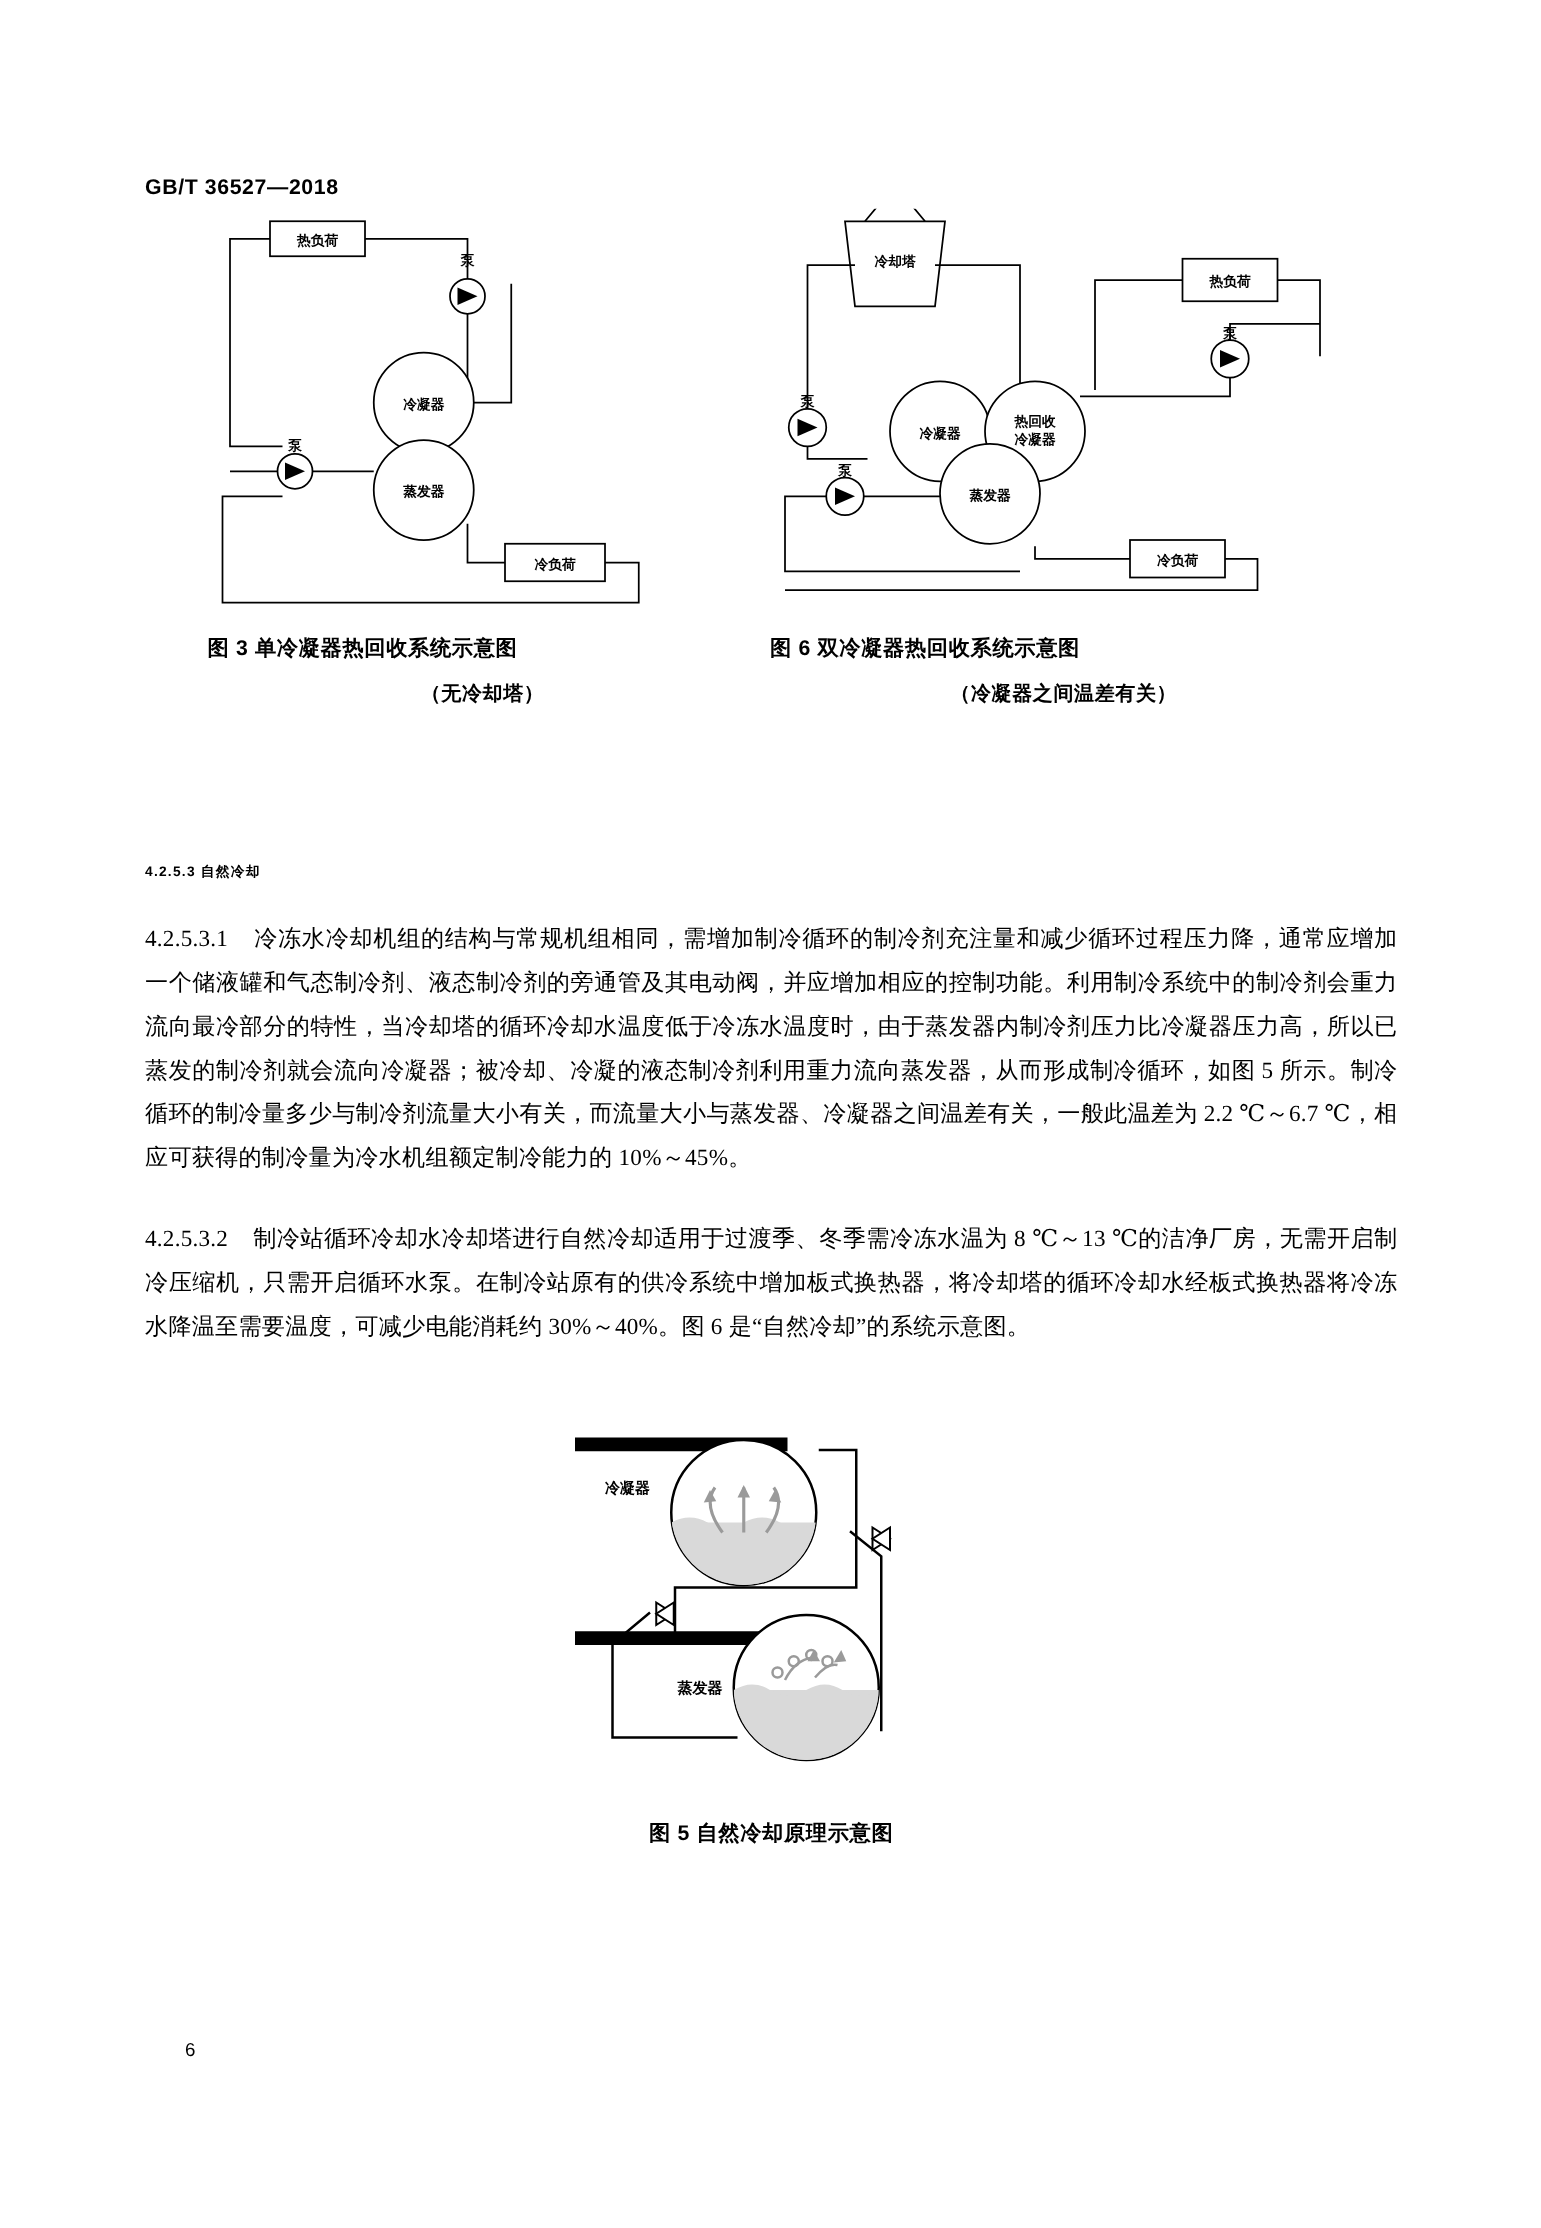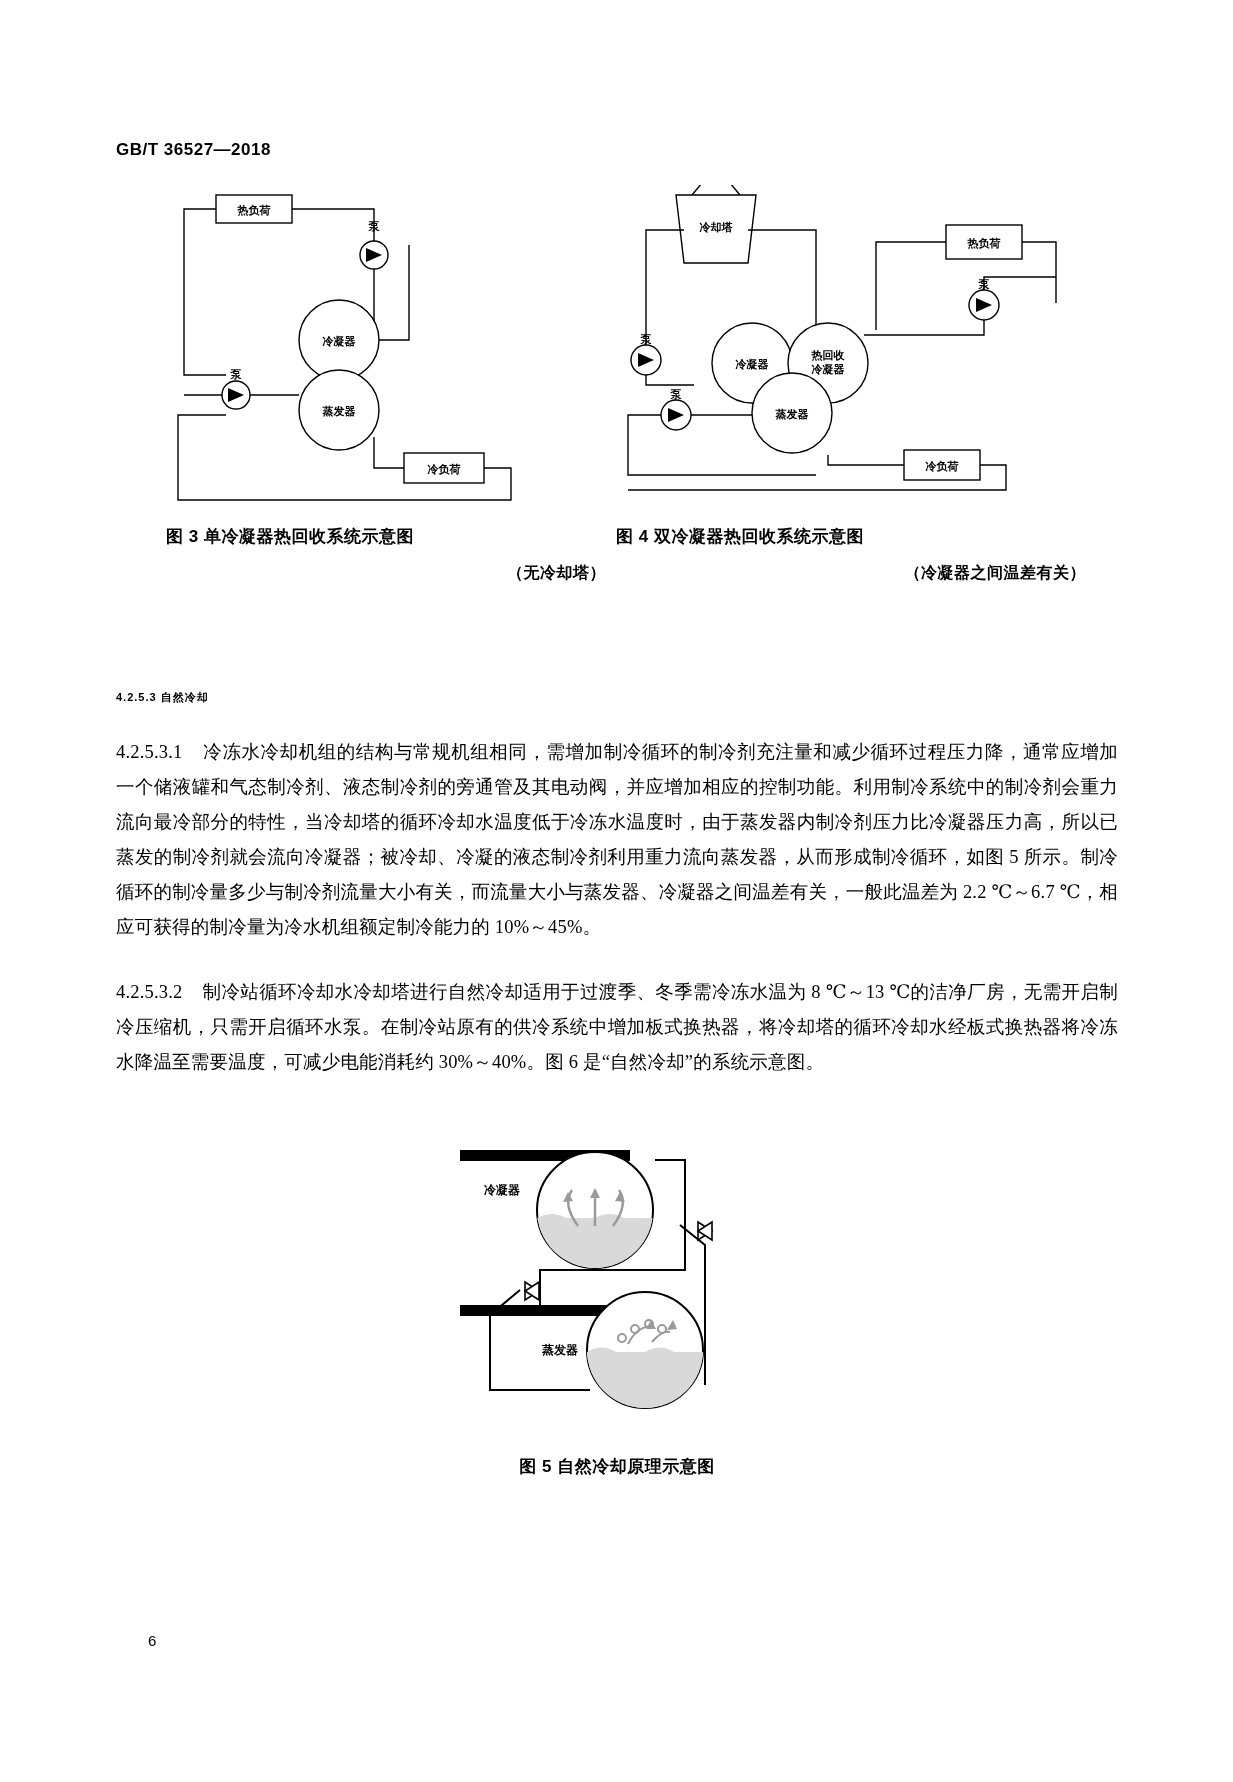--- a/index.html
+++ b/index.html
@@ -33,40 +33,40 @@
     left: 148px;
     top: 1632px;
     font-family: "Liberation Sans", sans-serif;
     font-size: 15px;
   }
 
   
   .figures-top {
     position: absolute;
     left: 116px;
-    top: 185px;
+    top: 167px;
     width: 1000px;
     height: 420px;
   }
   .fig-svg { display:block; }
 
   .fig-caption {
     position: absolute;
     font-family: "Liberation Sans", sans-serif;
     font-weight: bold;
     font-size: 17px;
     text-align: left;
     letter-spacing: 0.5px;
   }
   .fig-subcaption {
     position: absolute;
     font-family: "Liberation Sans", sans-serif;
     font-weight: bold;
     font-size: 16px;
-    text-align: right;
+    text-align: center;
     letter-spacing: 0.5px;
   }
 
   .section-head {
     position: absolute;
     left: 116px;
     top: 690px;
     font-family: "Liberation Sans", sans-serif;
     font-weight: bold;
     font-size: 11px;
@@ -204,21 +204,21 @@
         <text x="712" y="188">冷凝器</text>
         <text x="868" y="103">泵</text>
         <text x="560" y="213">泵</text>
         <text x="676" y="233">蒸发器</text>
         <text x="826" y="285">冷负荷</text>
       </g>
     </svg>
 
     <div class="fig-caption" style="left:50px; top:340px; width:440px;">图 3   单冷凝器热回收系统示意图</div>
     <div class="fig-subcaption" style="left:50px; top:378px; width:440px;">（无冷却塔）</div>
-    <div class="fig-caption" style="left:500px; top:340px; width:470px;">图 4   双冷凝器热回收系统示意图</div>
+    <div class="fig-caption" style="left:500px; top:340px; width:470px;">图 6   双冷凝器热回收系统示意图</div>
     <div class="fig-subcaption" style="left:500px; top:378px; width:470px;">（冷凝器之间温差有关）</div>
   </div>
 
   <div class="section-head">4.2.5.3   自然冷却</div>
 
   <div class="body-text para1">
     <span class="num">4.2.5.3.1</span>&nbsp;&nbsp;&nbsp;&nbsp;<span>冷冻水冷却机组的结构与常规机组相同，需增加制冷循环的制冷剂充注量和减少循环过程压力降，通常应增加一个储液罐和气态制冷剂、液态制冷剂的旁通管及其电动阀，并应增加相应的控制功能。利用制冷系统中的制冷剂会重力流向最冷部分的特性，当冷却塔的循环冷却水温度低于冷冻水温度时，由于蒸发器内制冷剂压力比冷凝器压力高，所以已蒸发的制冷剂就会流向冷凝器；被冷却、冷凝的液态制冷剂利用重力流向蒸发器，从而形成制冷循环，如图 5 所示。制冷循环的制冷量多少与制冷剂流量大小有关，而流量大小与蒸发器、冷凝器之间温差有关，一般此温差为 2.2 ℃～6.7 ℃，相应可获得的制冷量为冷水机组额定制冷能力的 10%～45%。</span>
   </div>
 
   <div class="body-text para2">

